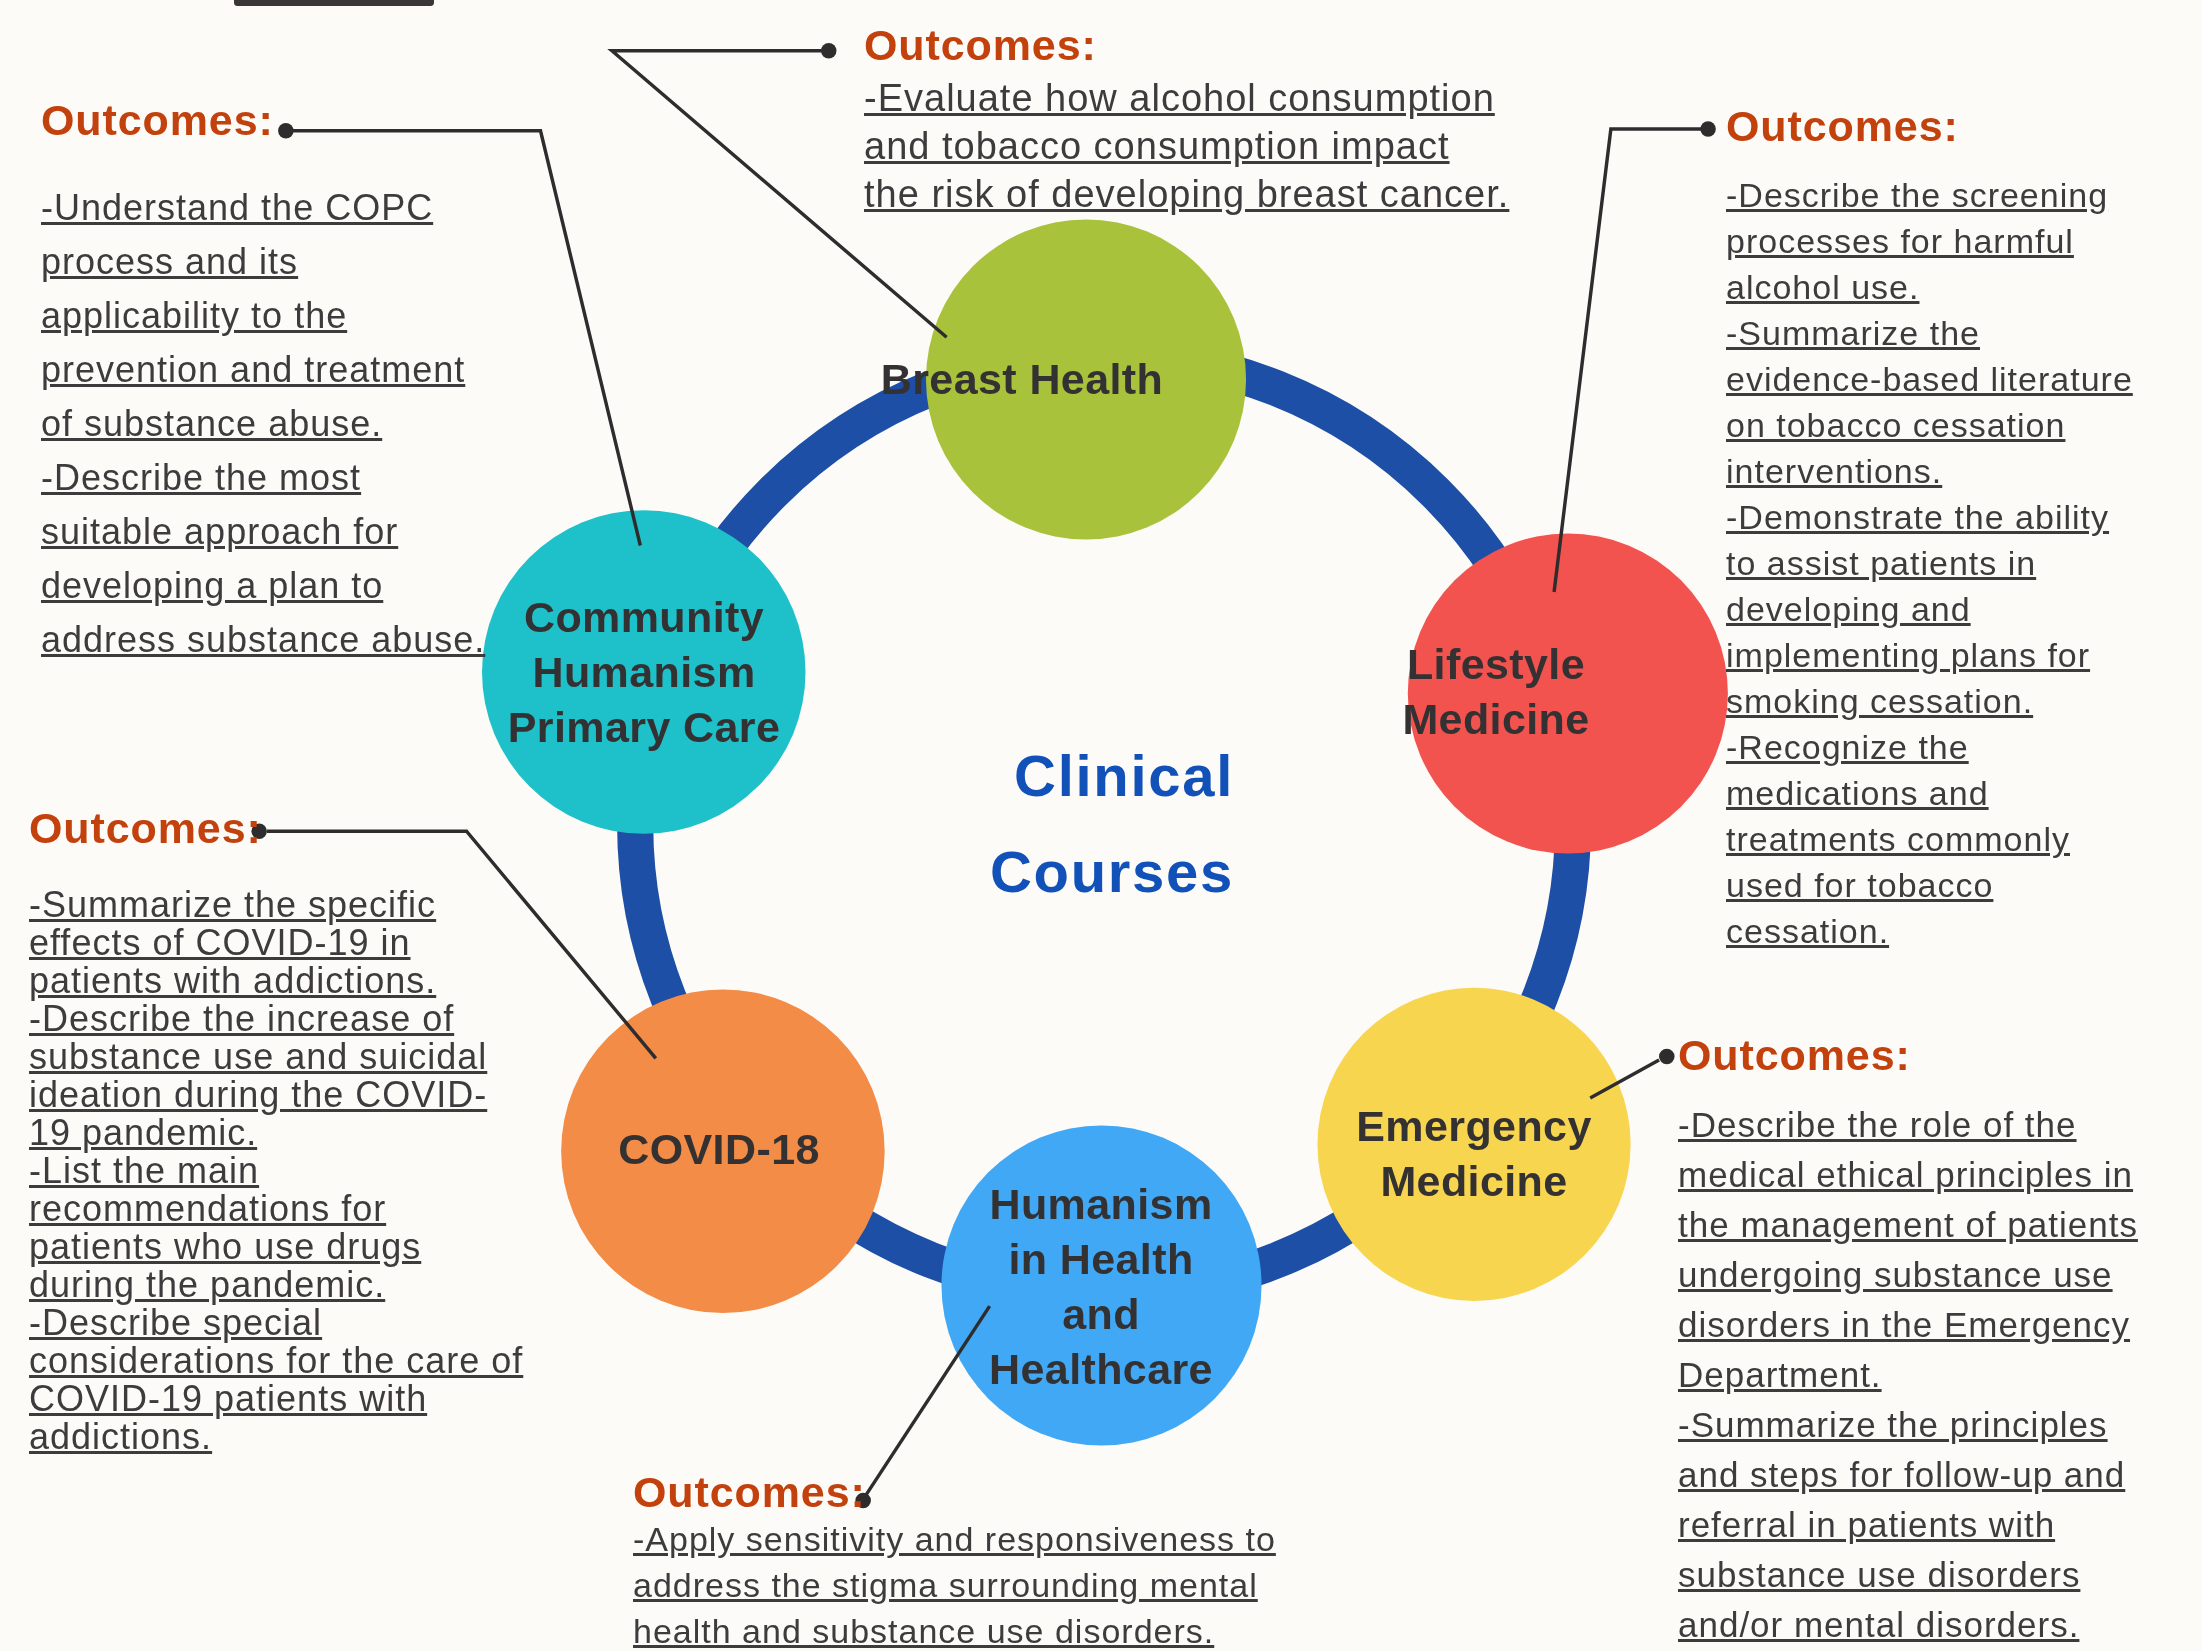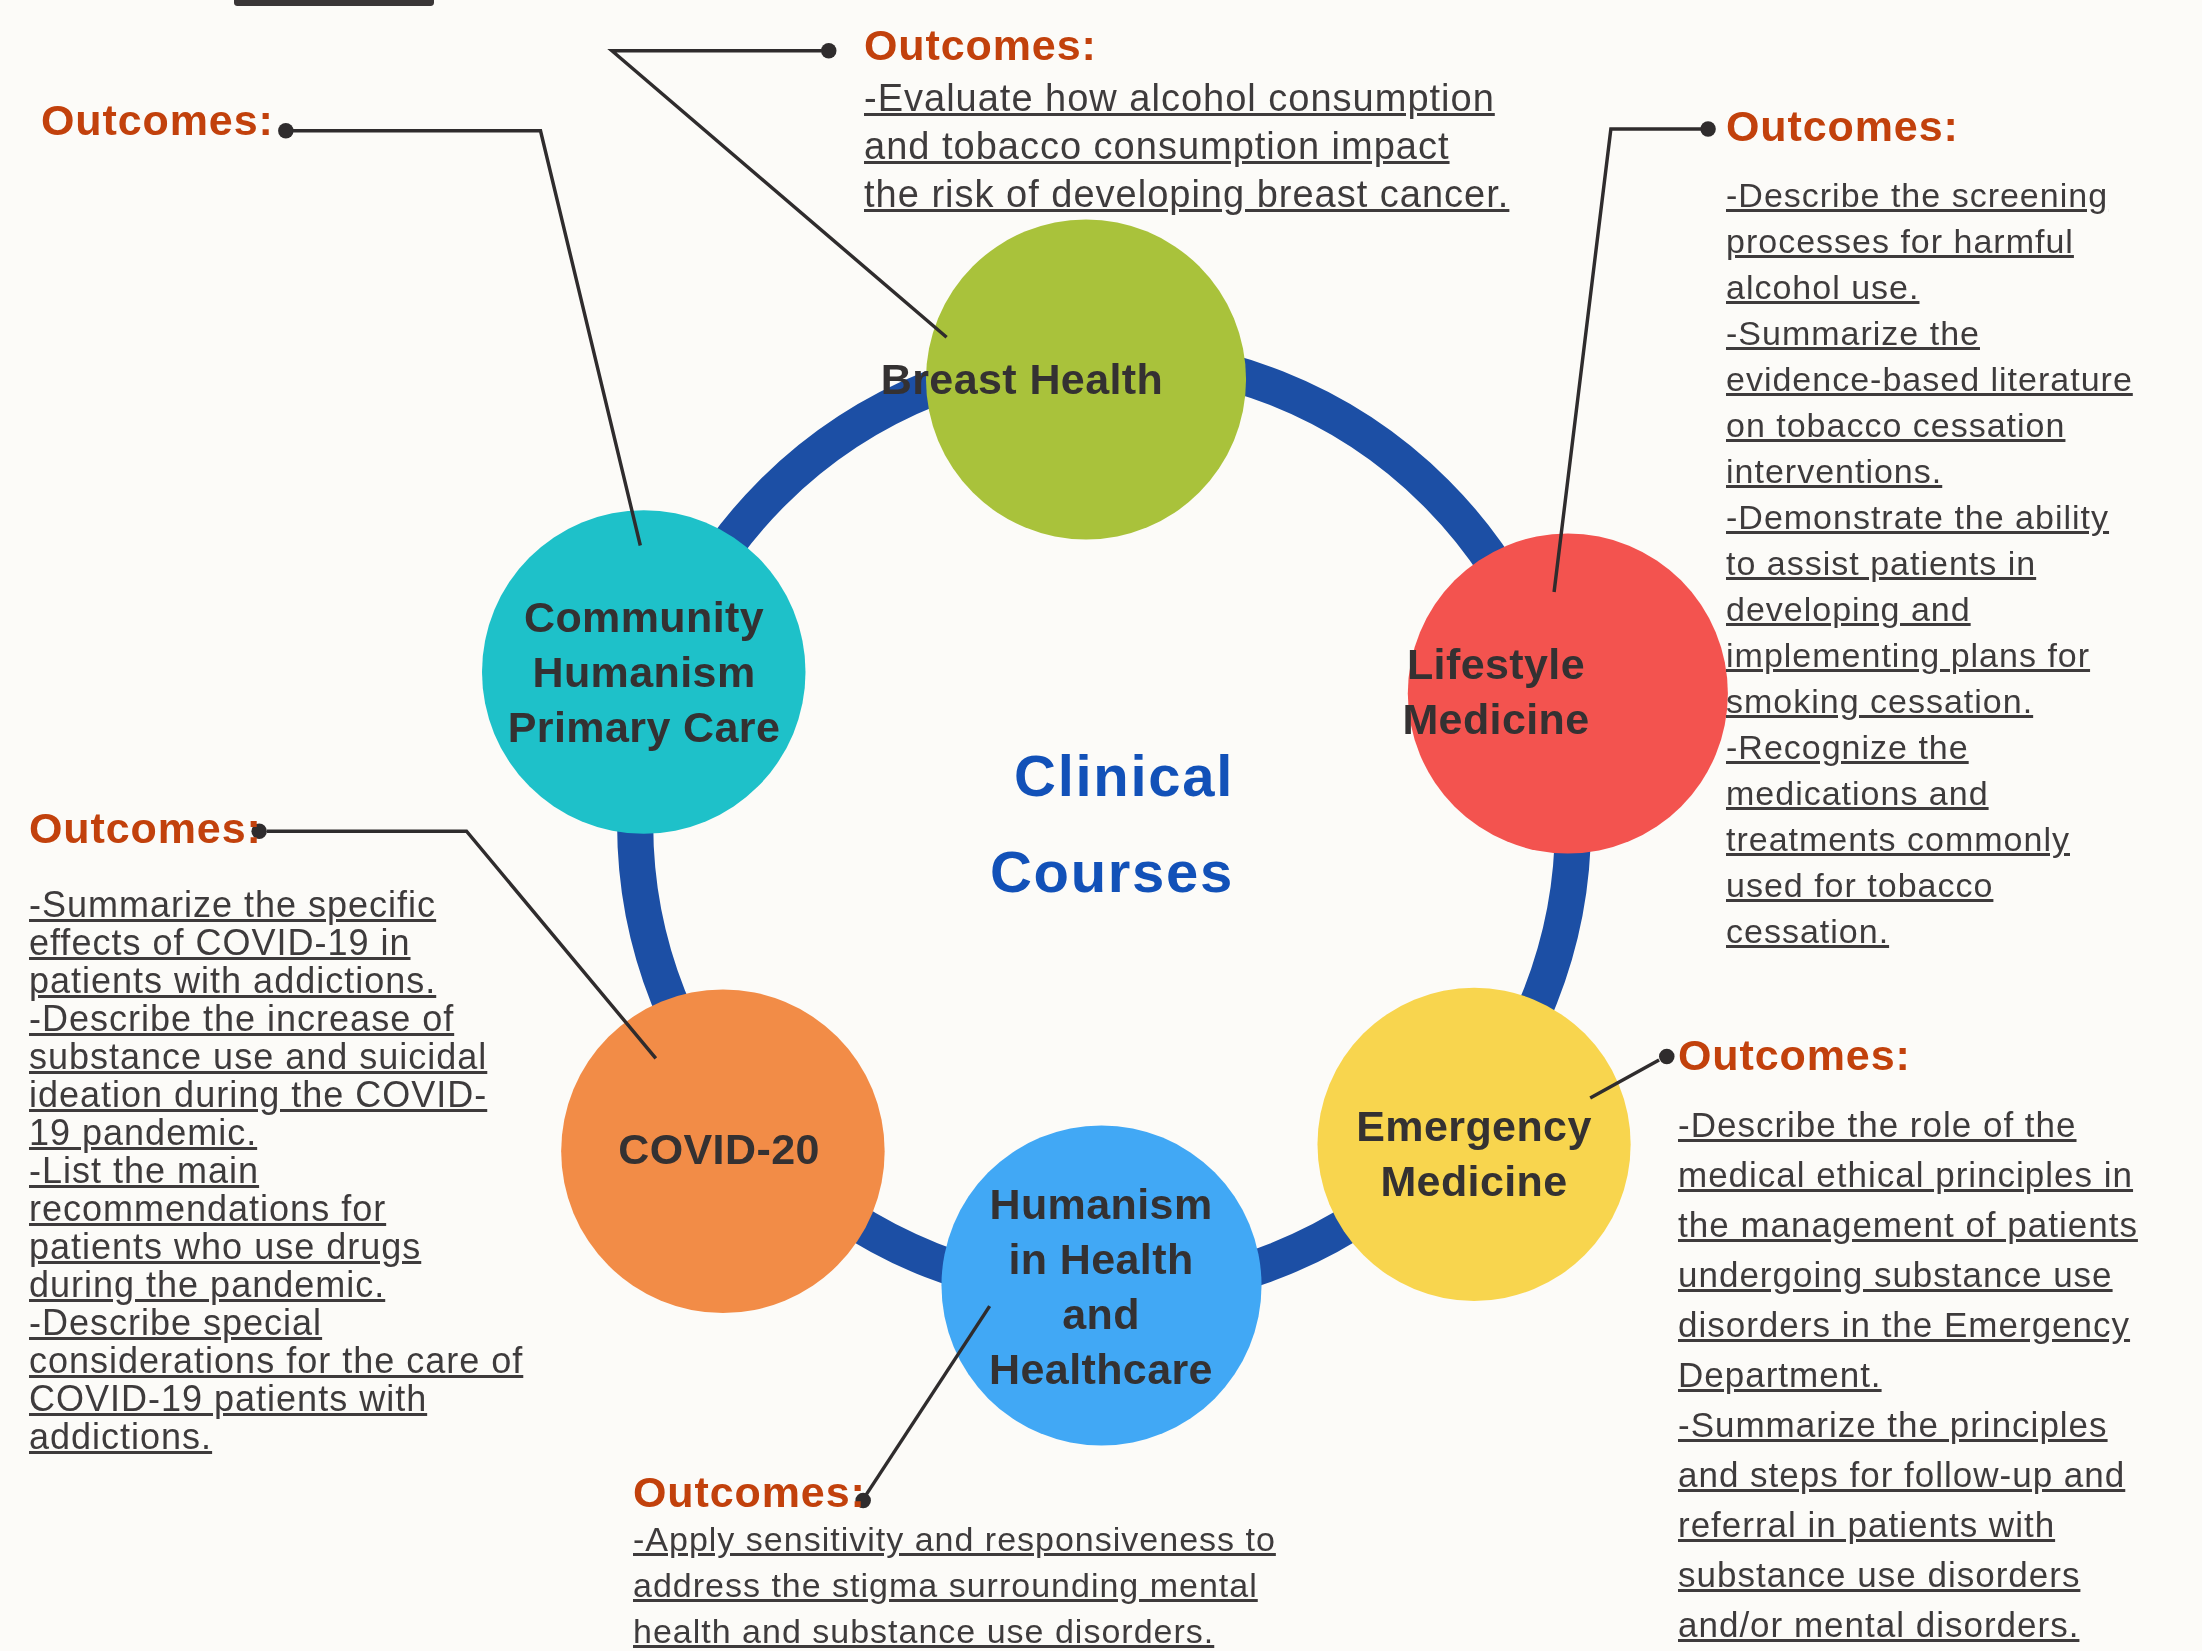--- a/index.html
+++ b/index.html
@@ -116,37 +116,46 @@
       <circle cx="1003" cy="1744" r="9"></circle>
     </g>
   </svg>
 
   <div class="course-label" id="lbl-breast">Breast Health</div>
   <div class="course-label" id="lbl-copc">Community
 Humanism
 Primary Care</div>
   <div class="course-label" id="lbl-lifestyle">Lifestyle
 Medicine</div>
-  <div class="course-label" id="lbl-covid">COVID-20</div>
+  <div class="course-label" id="lbl-covid">COVID-18</div>
   <div class="course-label" id="lbl-emergency">Emergency
 Medicine</div>
   <div class="course-label" id="lbl-humanism">Humanism
 in Health
 and
 Healthcare</div>
 
   <div class="center-title">Clinical
 Courses</div>
 
   <div class="outcome-heading" id="oh-breast">Outcomes:</div>
   <div class="outcome-body" id="ob-breast">-Evaluate how alcohol consumption
 and tobacco consumption impact
 the risk of developing breast cancer.</div>
 
   <div class="outcome-heading" id="oh-copc">Outcomes:</div>
+  <div class="outcome-body" id="ob-copc">-Understand the COPC
+process and its
+applicability to the
+prevention and treatment
+of substance abuse.
+-Describe the most
+suitable approach for
+developing a plan to
+address substance abuse.</div>
 
   <div class="outcome-heading" id="oh-lifestyle">Outcomes:</div>
   <div class="outcome-body" id="ob-lifestyle">-Describe the screening
 processes for harmful
 alcohol use.
 -Summarize the
 evidence-based literature
 on tobacco cessation
 interventions.
 -Demonstrate the ability

